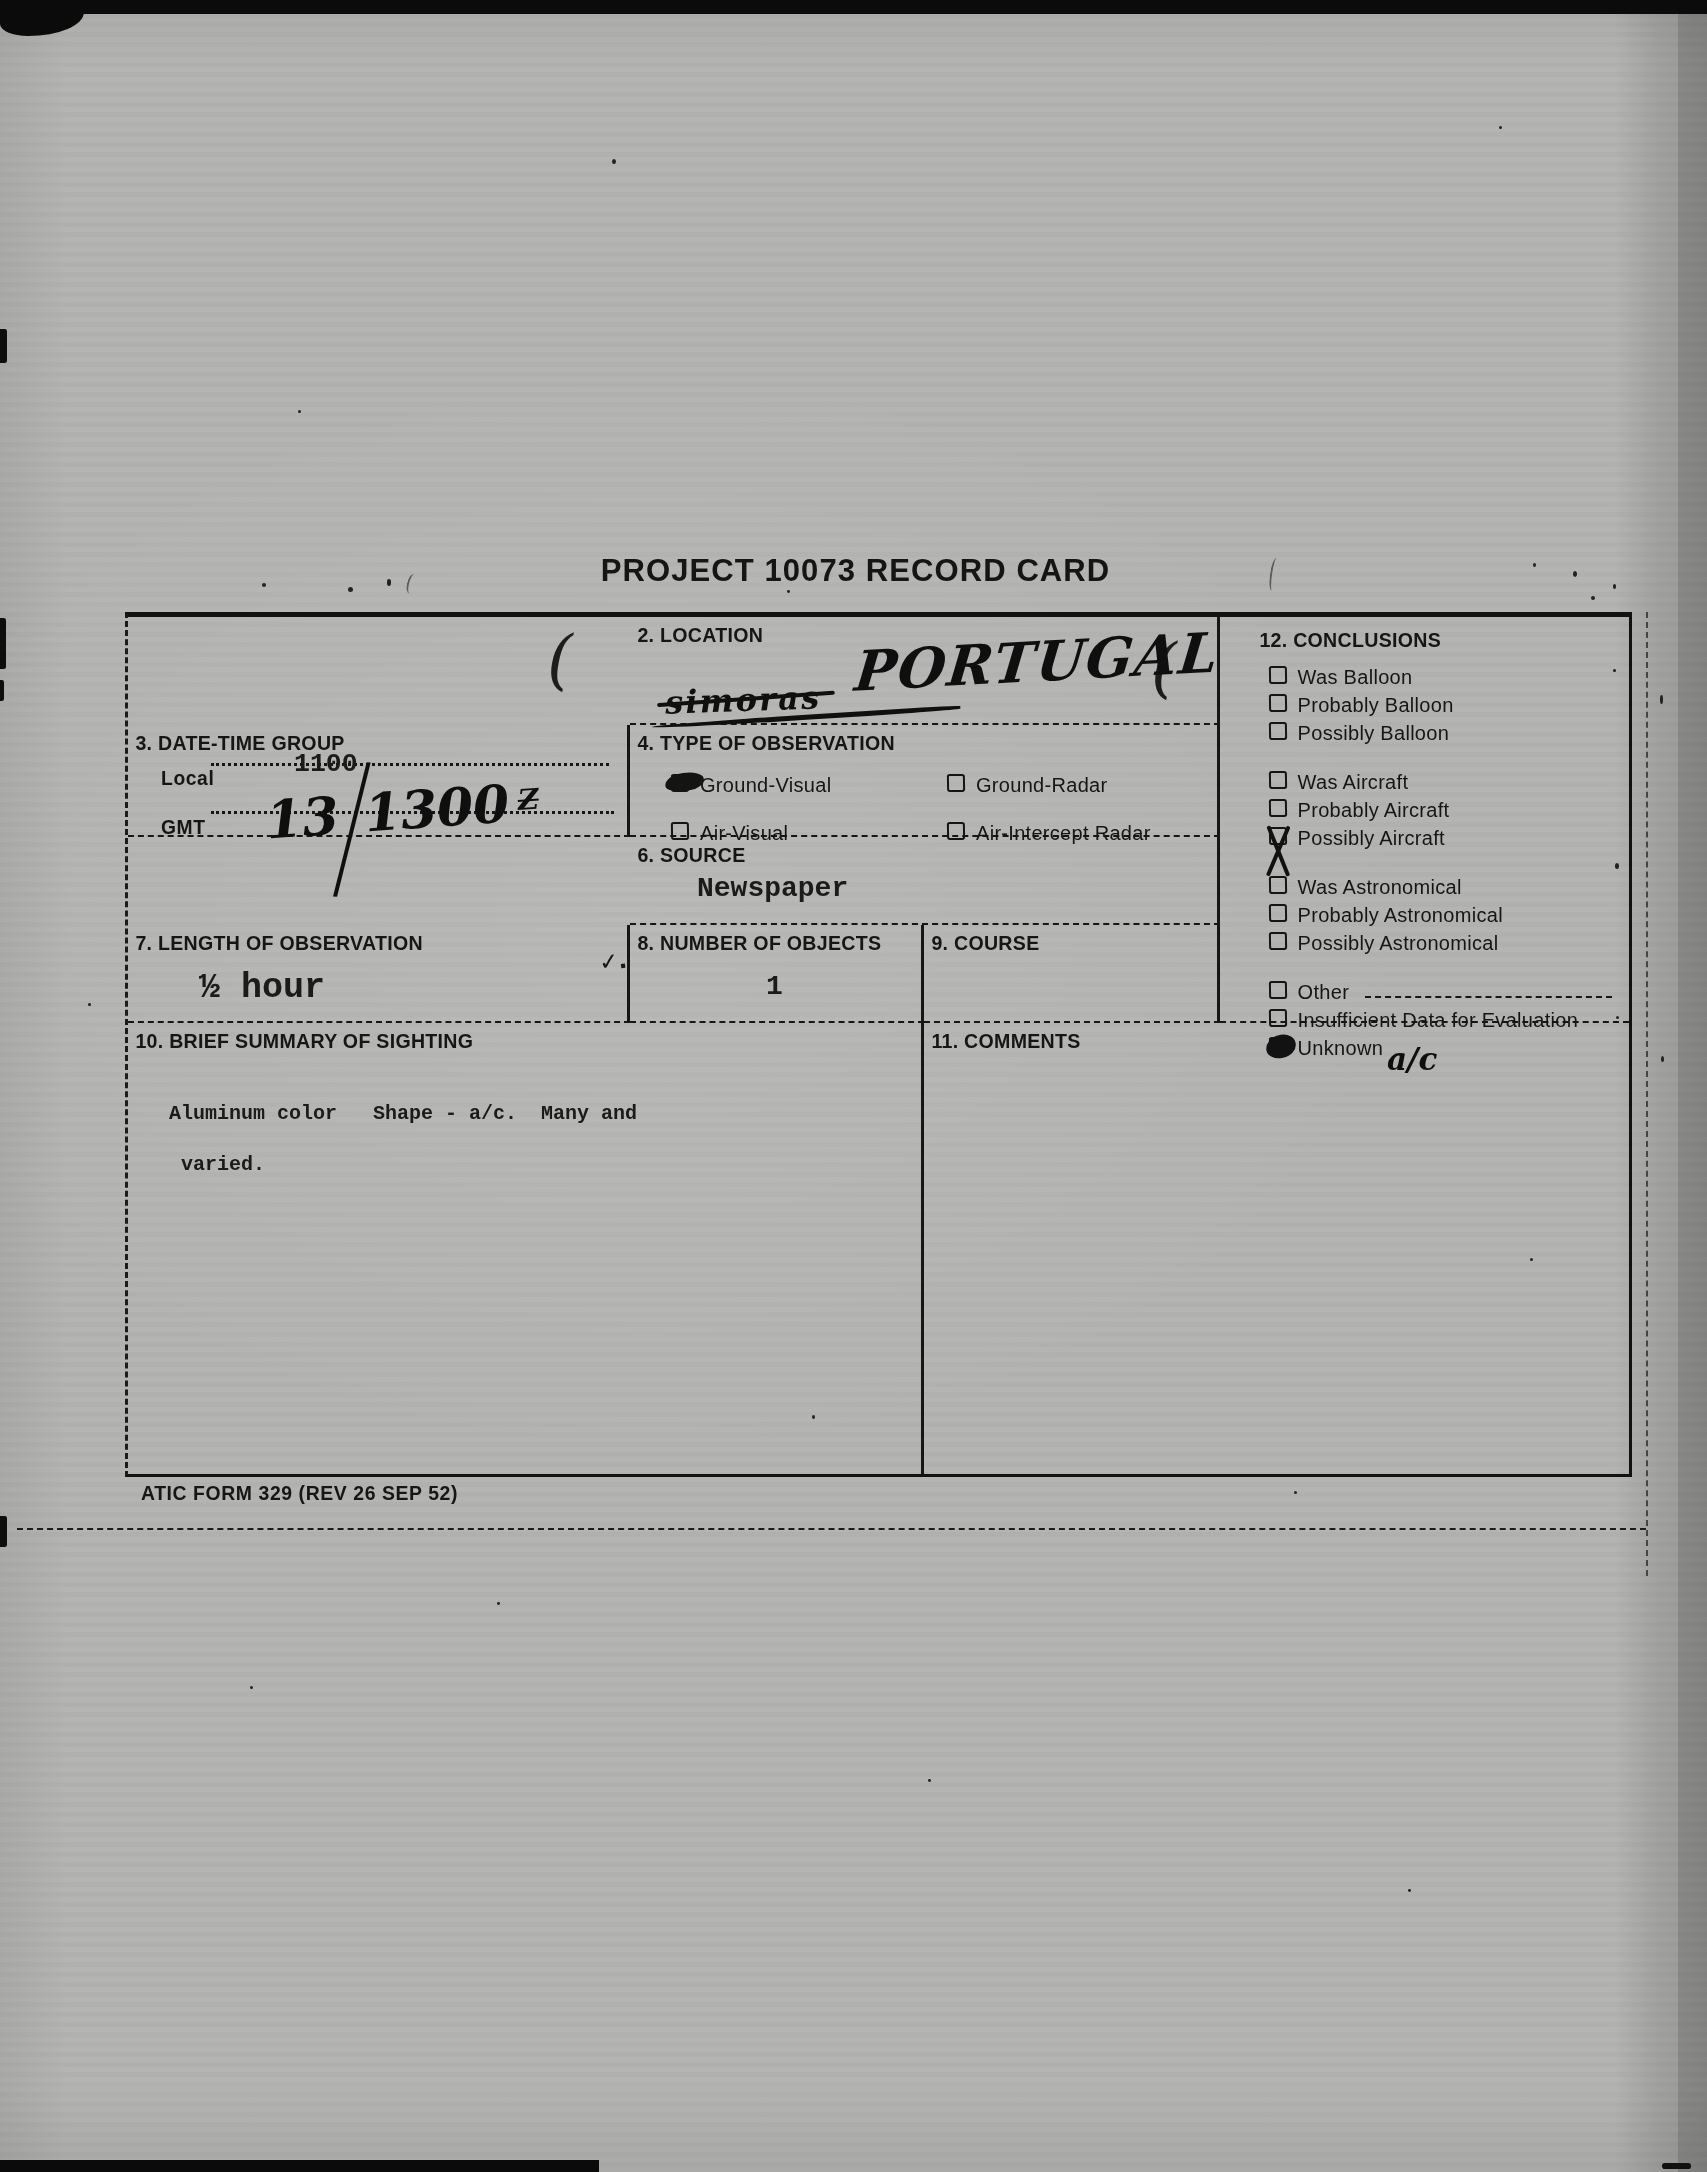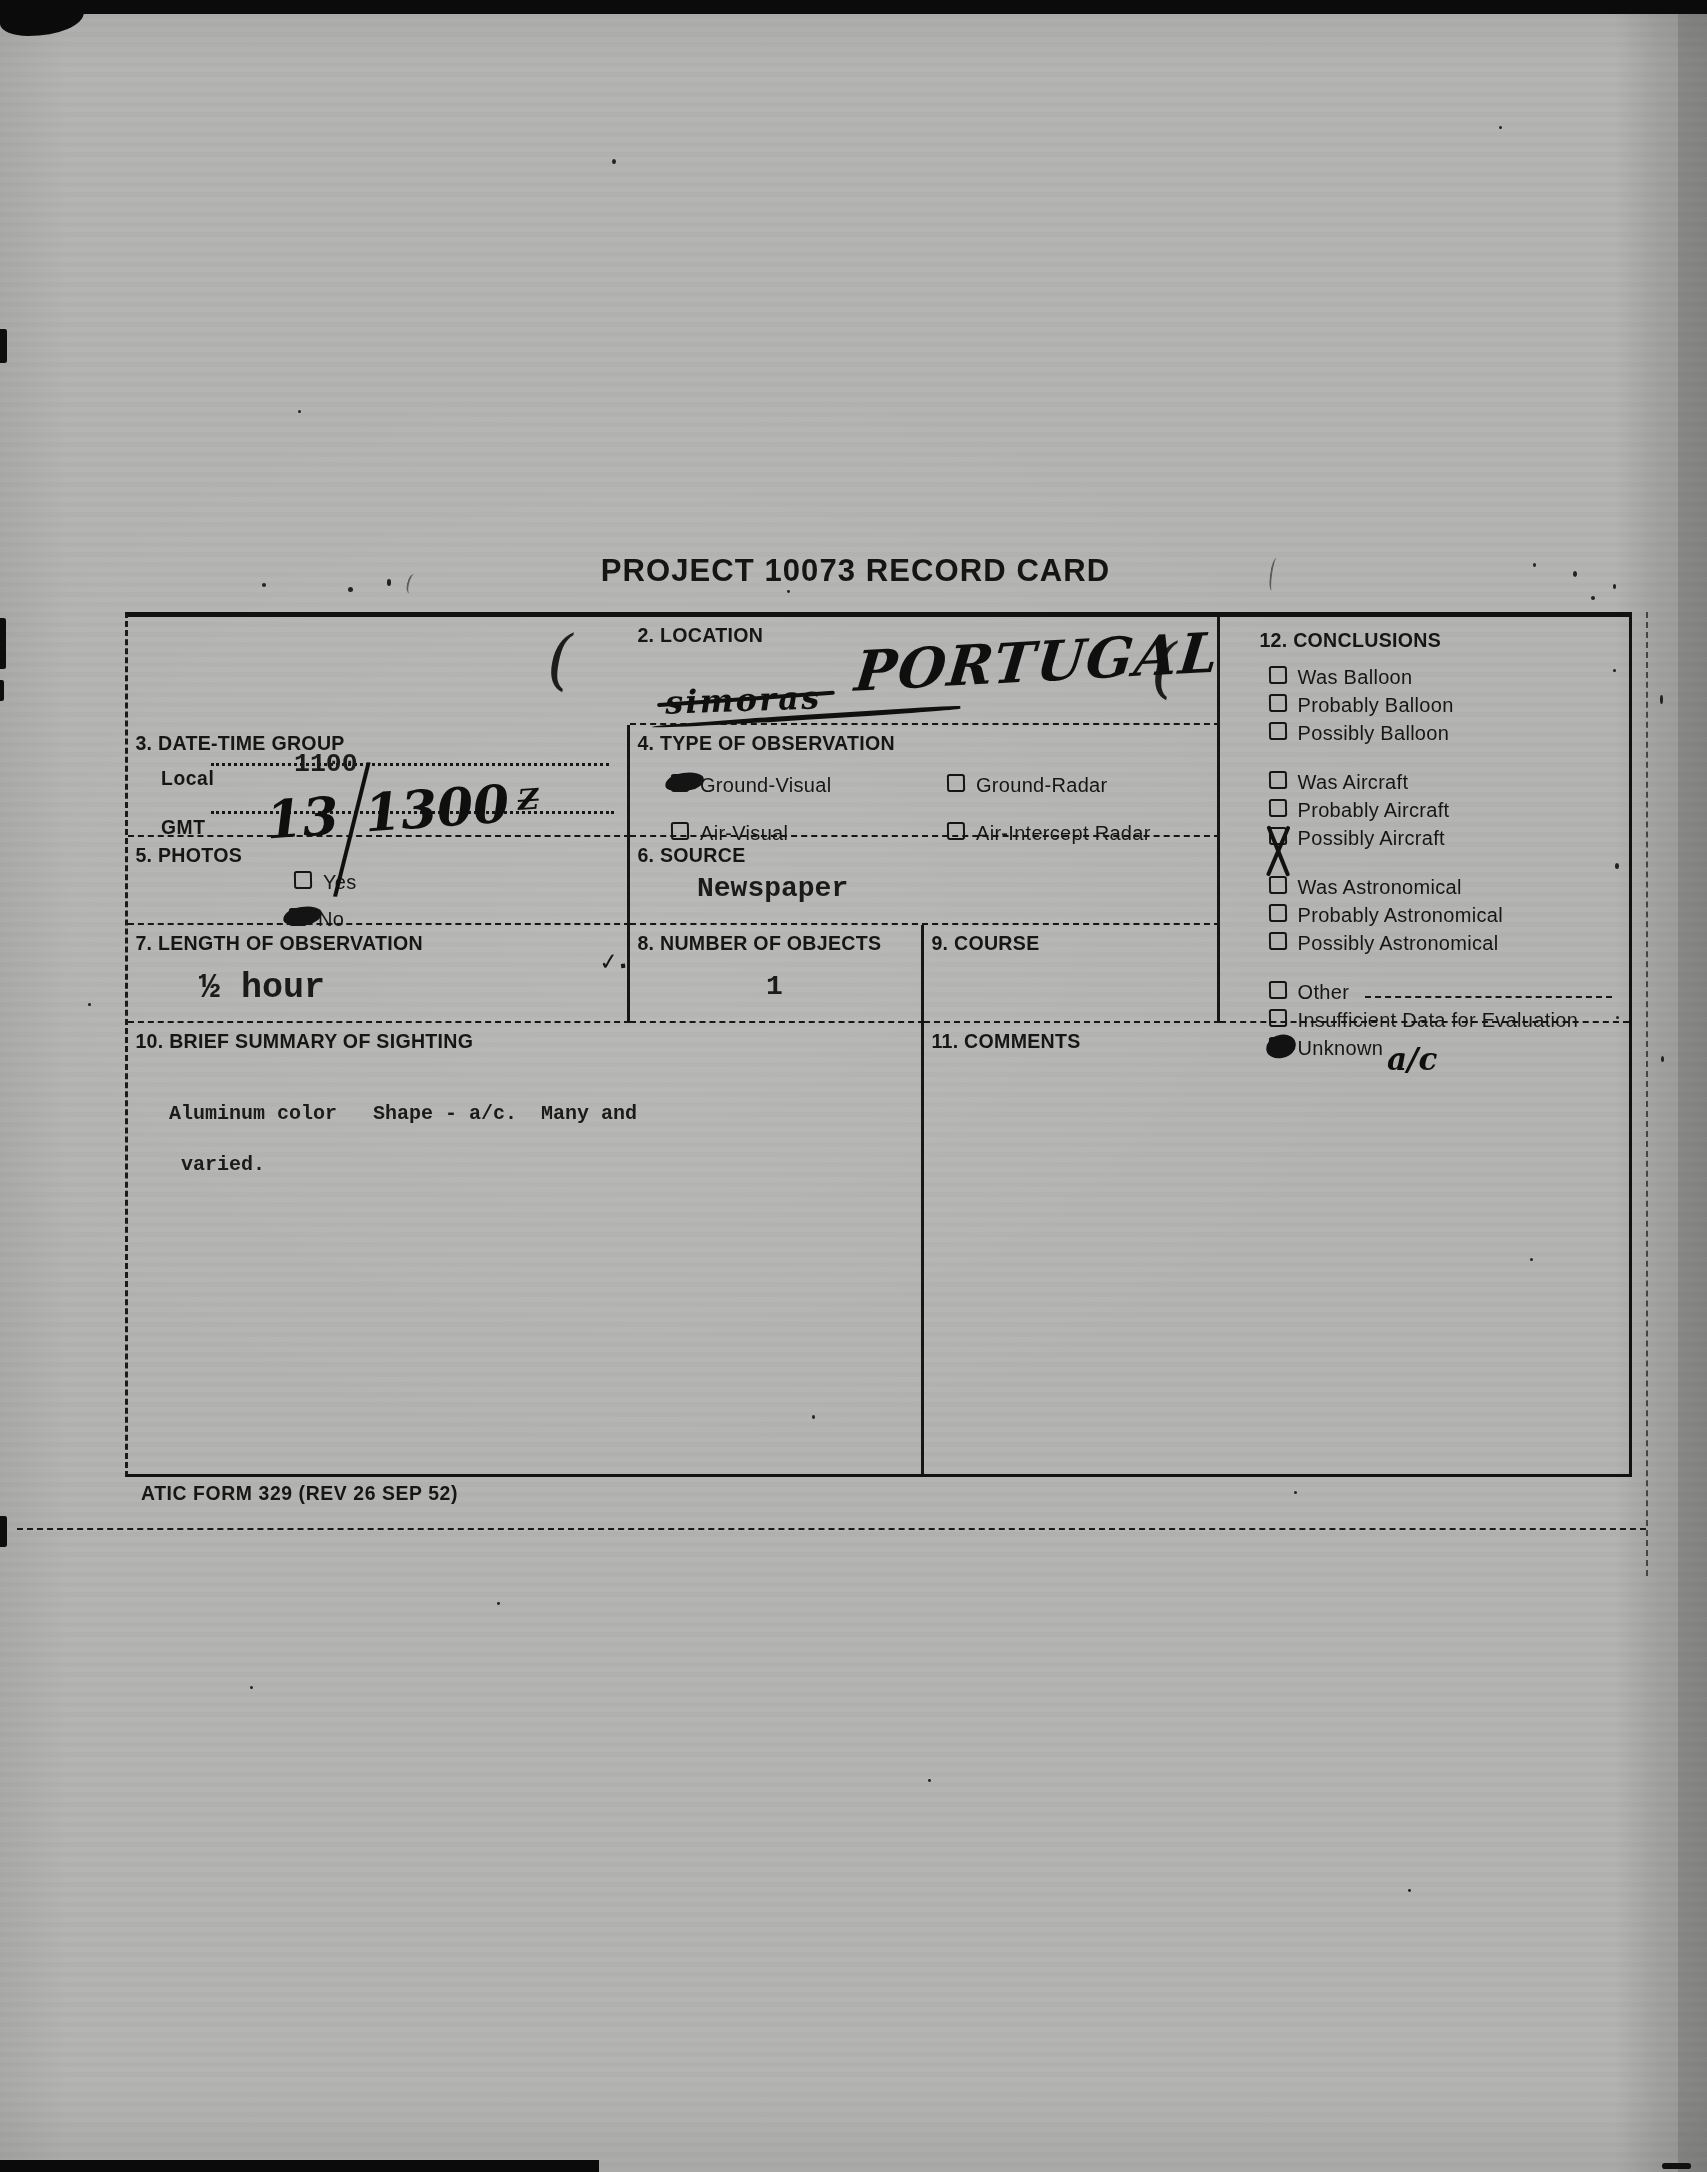--- a/index.html
+++ b/index.html
@@ -267,31 +267,20 @@
           <span class="cb"></span>
           <span>Air-Visual</span>
         </div>
         <div class="opt">
           <span class="cb"></span>
           <span>Air-Intercept Radar</span>
         </div>
       </div>
     </div>
 
-    <div class="cell b-r b-b c-photos">
-      <div class="h">5. PHOTOS</div>
-      <div class="opt photos-yes">
-        <span class="cb"></span>
-        <span>Yes</span>
-      </div>
-      <div class="opt photos-no">
-        <span class="cb mk-scribble"></span>
-        <span>No</span>
-      </div>
-    </div>
 
     <div class="cell b-r b-b c-source">
       <div class="h">6. SOURCE</div>
       <div class="t source-value">Newspaper</div>
     </div>
 
     <div class="cell b-r b-b c-len">
       <div class="h">7. LENGTH OF OBSERVATION</div>
       <div class="t len-value">½ hour</div>
       <div class="len-check">✓.</div>

